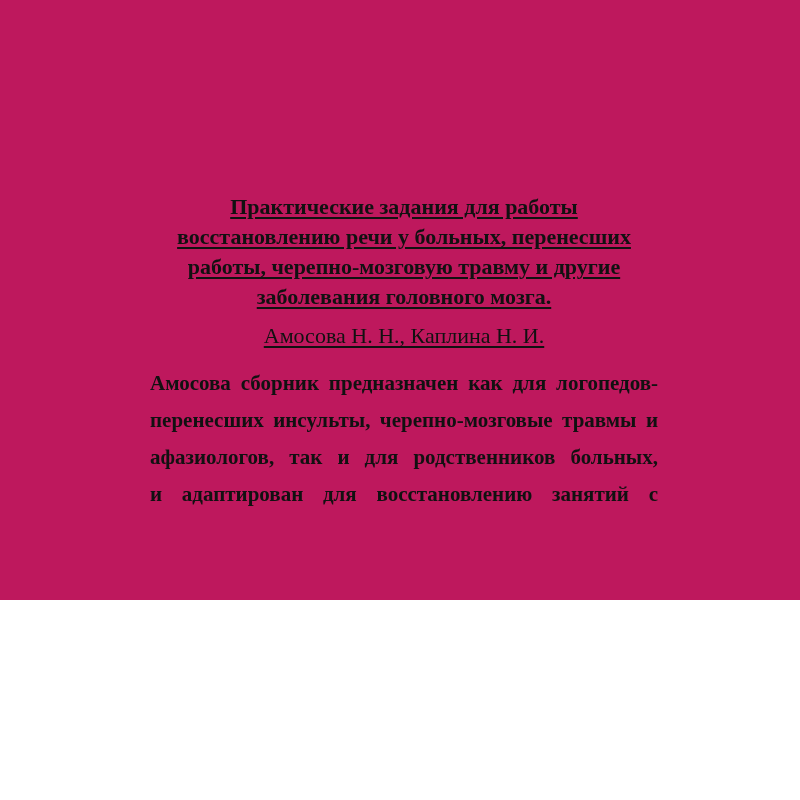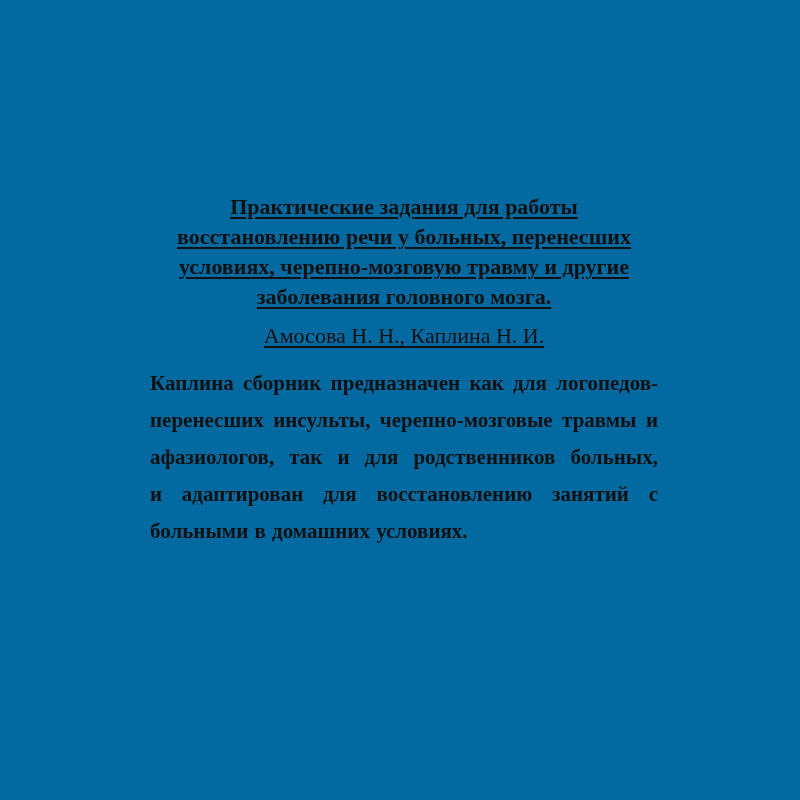--- a/index.html
+++ b/index.html
@@ -3,22 +3,22 @@
 <meta charset="utf-8">
 <style>
   html, body {
     margin: 0;
     padding: 0;
     background: #ffffff;
   }
   .page {
     position: relative;
     width: 800px;
-    height: 800px;
-    background: #0369a1;
+    height: 600px;
+    background: #be185d;
     overflow: hidden;
     font-family: "Liberation Serif", "DejaVu Serif", serif;
     color: #111111;
   }
   .doc-block {
     position: absolute;
     left: 150px;
     top: 192px;
     width: 508px;
   }
@@ -64,28 +64,27 @@
 </style>
 </head>
 <body>
 
 <div class="page">
   <div class="doc-block">
 
     <div class="title">
       <div class="title-line"><span class="u">Практические задания для работы</span></div>
       <div class="title-line"><span class="u">восстановлению речи у больных, перенесших</span></div>
-      <div class="title-line"><span class="u">условиях, черепно-мозговую травму и другие</span></div>
+      <div class="title-line"><span class="u">работы, черепно-мозговую травму и другие</span></div>
       <div class="title-line"><span class="u">заболевания головного мозга.</span></div>
     </div>
 
     <div class="authors-line"><span class="u">Амосова Н. Н., Каплина Н. И.</span></div>
 
     <div class="body-para">
-      <div class="body-line">Каплина сборник предназначен как для логопедов-</div>
+      <div class="body-line">Амосова сборник предназначен как для логопедов-</div>
       <div class="body-line">перенесших инсульты, черепно-мозговые травмы и</div>
       <div class="body-line">афазиологов, так и для родственников больных,</div>
       <div class="body-line">и адаптирован для восстановлению занятий с</div>
-      <div class="body-line last">больными в домашних условиях.</div>
     </div>
 
   </div>
 </div>
 
 </body></html>

